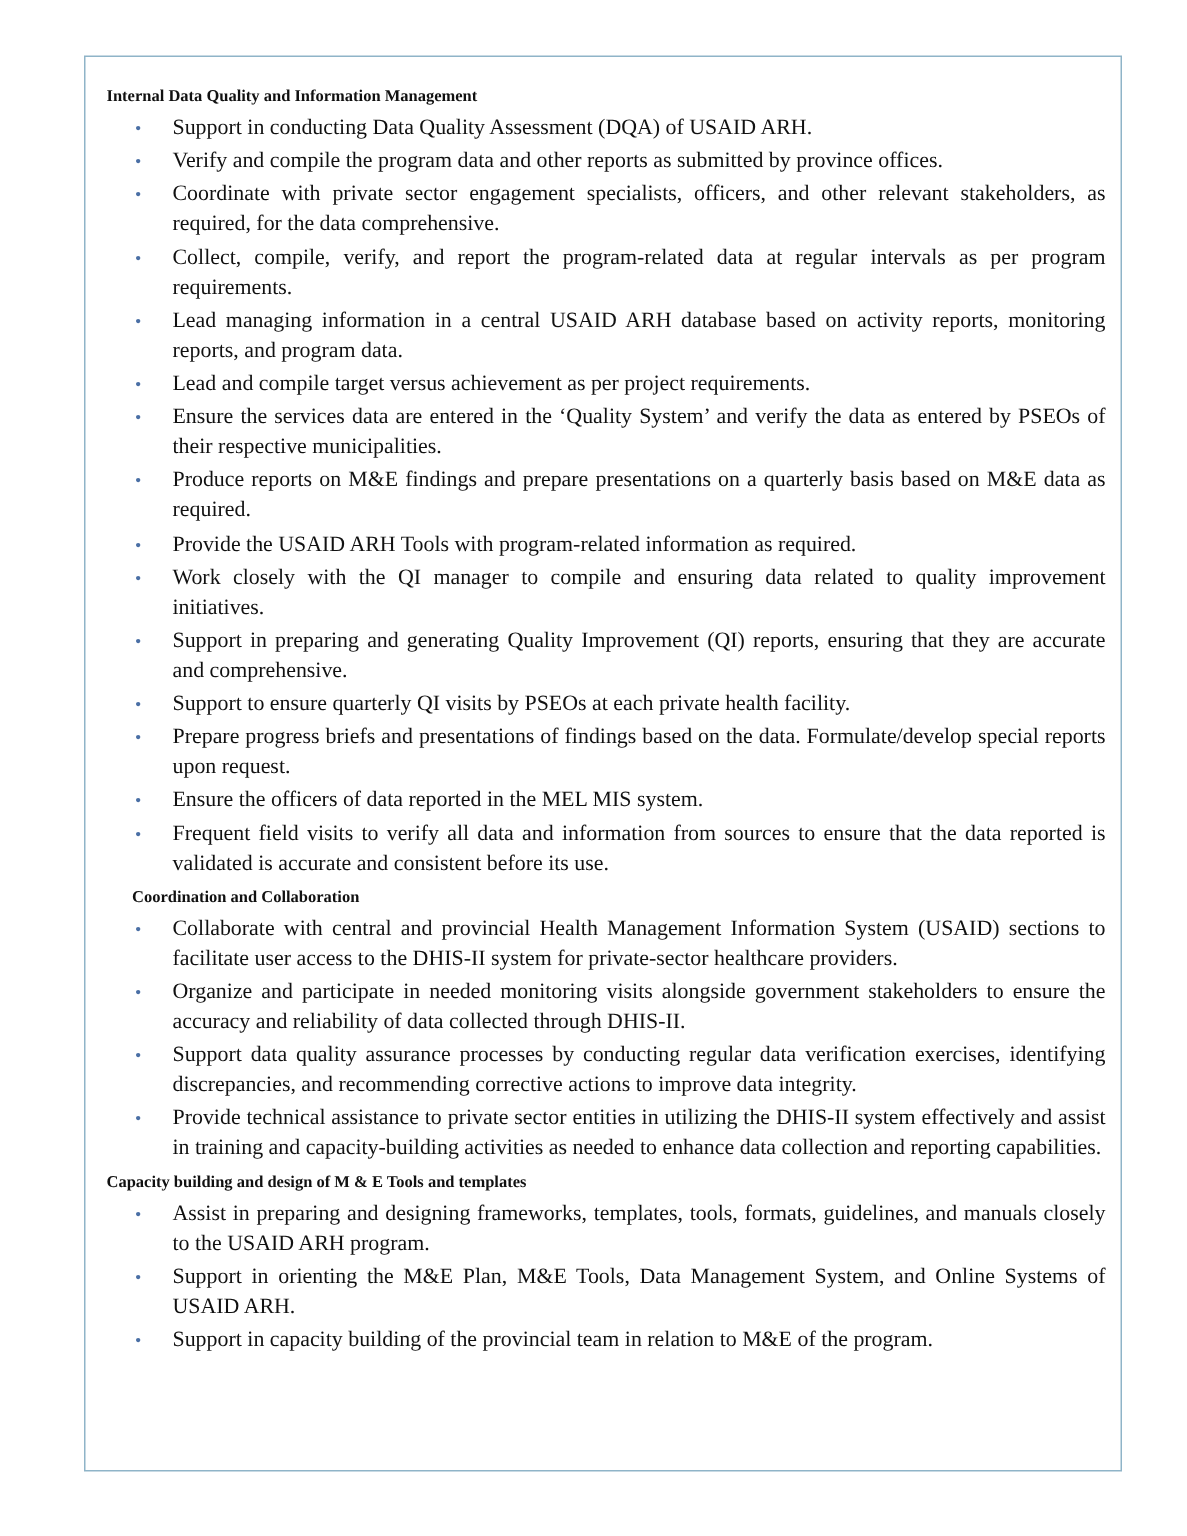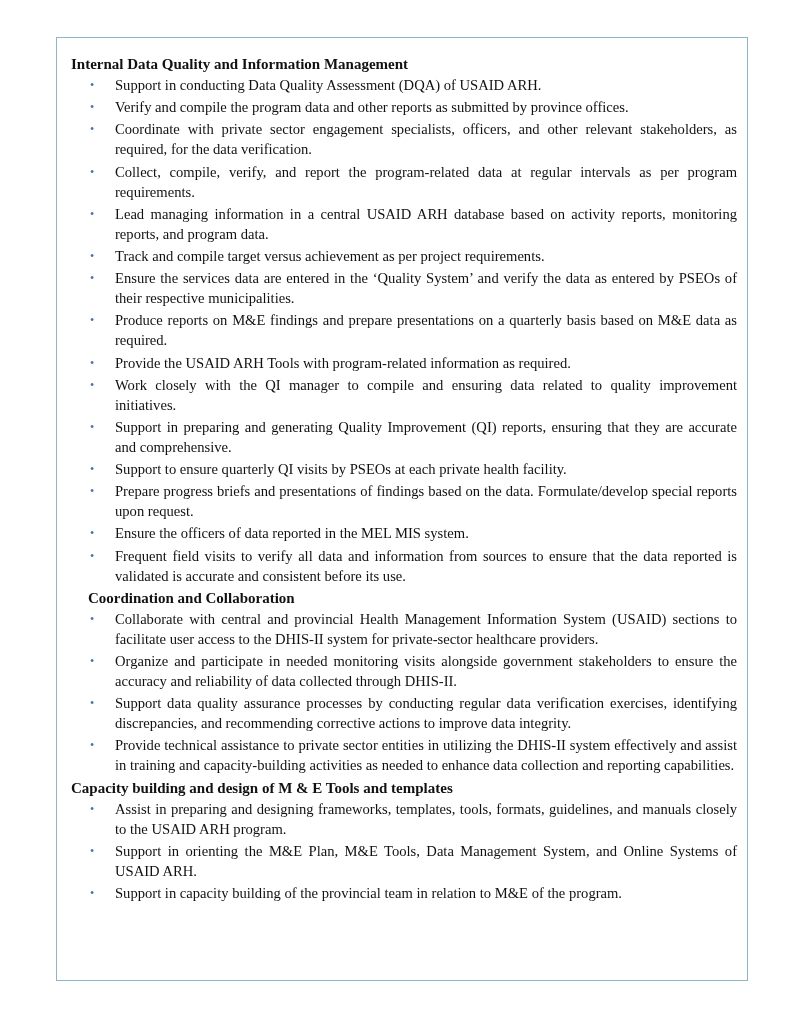--- a/index.html
+++ b/index.html
@@ -24,21 +24,21 @@
       box-sizing: border-box;
       padding: 16px 10px 0 14px;
     }
     .section {
       margin: 0;
     }
     .section + .section {
     }
     .section-heading {
       font-weight: bold;
-      font-size: 15px;
+      font-size: 11px;
       line-height: 20px;
       margin: 0 0 1px 0;
     }
     .section.indented .section-heading {
       padding-left: 17px;
     }
     ul.items {
       list-style: none;
       margin: 0;
       padding: 0;
@@ -63,24 +63,24 @@
 </head>
 <body>
 
 <div class="page-box">
 
   <div class="section">
     <div class="section-heading">Internal Data Quality and Information Management</div>
     <ul class="items">
       <li><span class="bullet">•</span><span>Support in conducting Data Quality Assessment (DQA) of USAID ARH.</span></li>
       <li><span class="bullet">•</span><span>Verify and compile the program data and other reports as submitted by province offices.</span></li>
-      <li><span class="bullet">•</span><span>Coordinate with private sector engagement specialists, officers, and other relevant stakeholders, as required, for the data verification.</span></li>
+      <li><span class="bullet">•</span><span>Coordinate with private sector engagement specialists, officers, and other relevant stakeholders, as required, for the data comprehensive.</span></li>
       <li><span class="bullet">•</span><span>Collect, compile, verify, and report the program-related data at regular intervals as per program requirements.</span></li>
       <li><span class="bullet">•</span><span>Lead managing information in a central USAID ARH database based on activity reports, monitoring reports, and program data.</span></li>
-      <li><span class="bullet">•</span><span>Track and compile target versus achievement as per project requirements.</span></li>
+      <li><span class="bullet">•</span><span>Lead and compile target versus achievement as per project requirements.</span></li>
       <li><span class="bullet">•</span><span>Ensure the services data are entered in the ‘Quality System’ and verify the data as entered by PSEOs of their respective municipalities.</span></li>
       <li><span class="bullet">•</span><span>Produce reports on M&amp;E findings and prepare presentations on a quarterly basis based on M&amp;E data as required.</span></li>
       <li><span class="bullet">•</span><span>Provide the USAID ARH Tools with program-related information as required.</span></li>
       <li><span class="bullet">•</span><span>Work closely with the QI manager to compile and ensuring data related to quality improvement initiatives.</span></li>
       <li><span class="bullet">•</span><span>Support in preparing and generating Quality Improvement (QI) reports, ensuring that they are accurate and comprehensive.</span></li>
       <li><span class="bullet">•</span><span>Support to ensure quarterly QI visits by PSEOs at each private health facility.</span></li>
       <li><span class="bullet">•</span><span>Prepare progress briefs and presentations of findings based on the data. Formulate/develop special reports upon request.</span></li>
       <li><span class="bullet">•</span><span>Ensure the officers of data reported in the MEL MIS system.</span></li>
       <li><span class="bullet">•</span><span>Frequent field visits to verify all data and information from sources to ensure that the data reported is validated is accurate and consistent before its use.</span></li>
     </ul>

